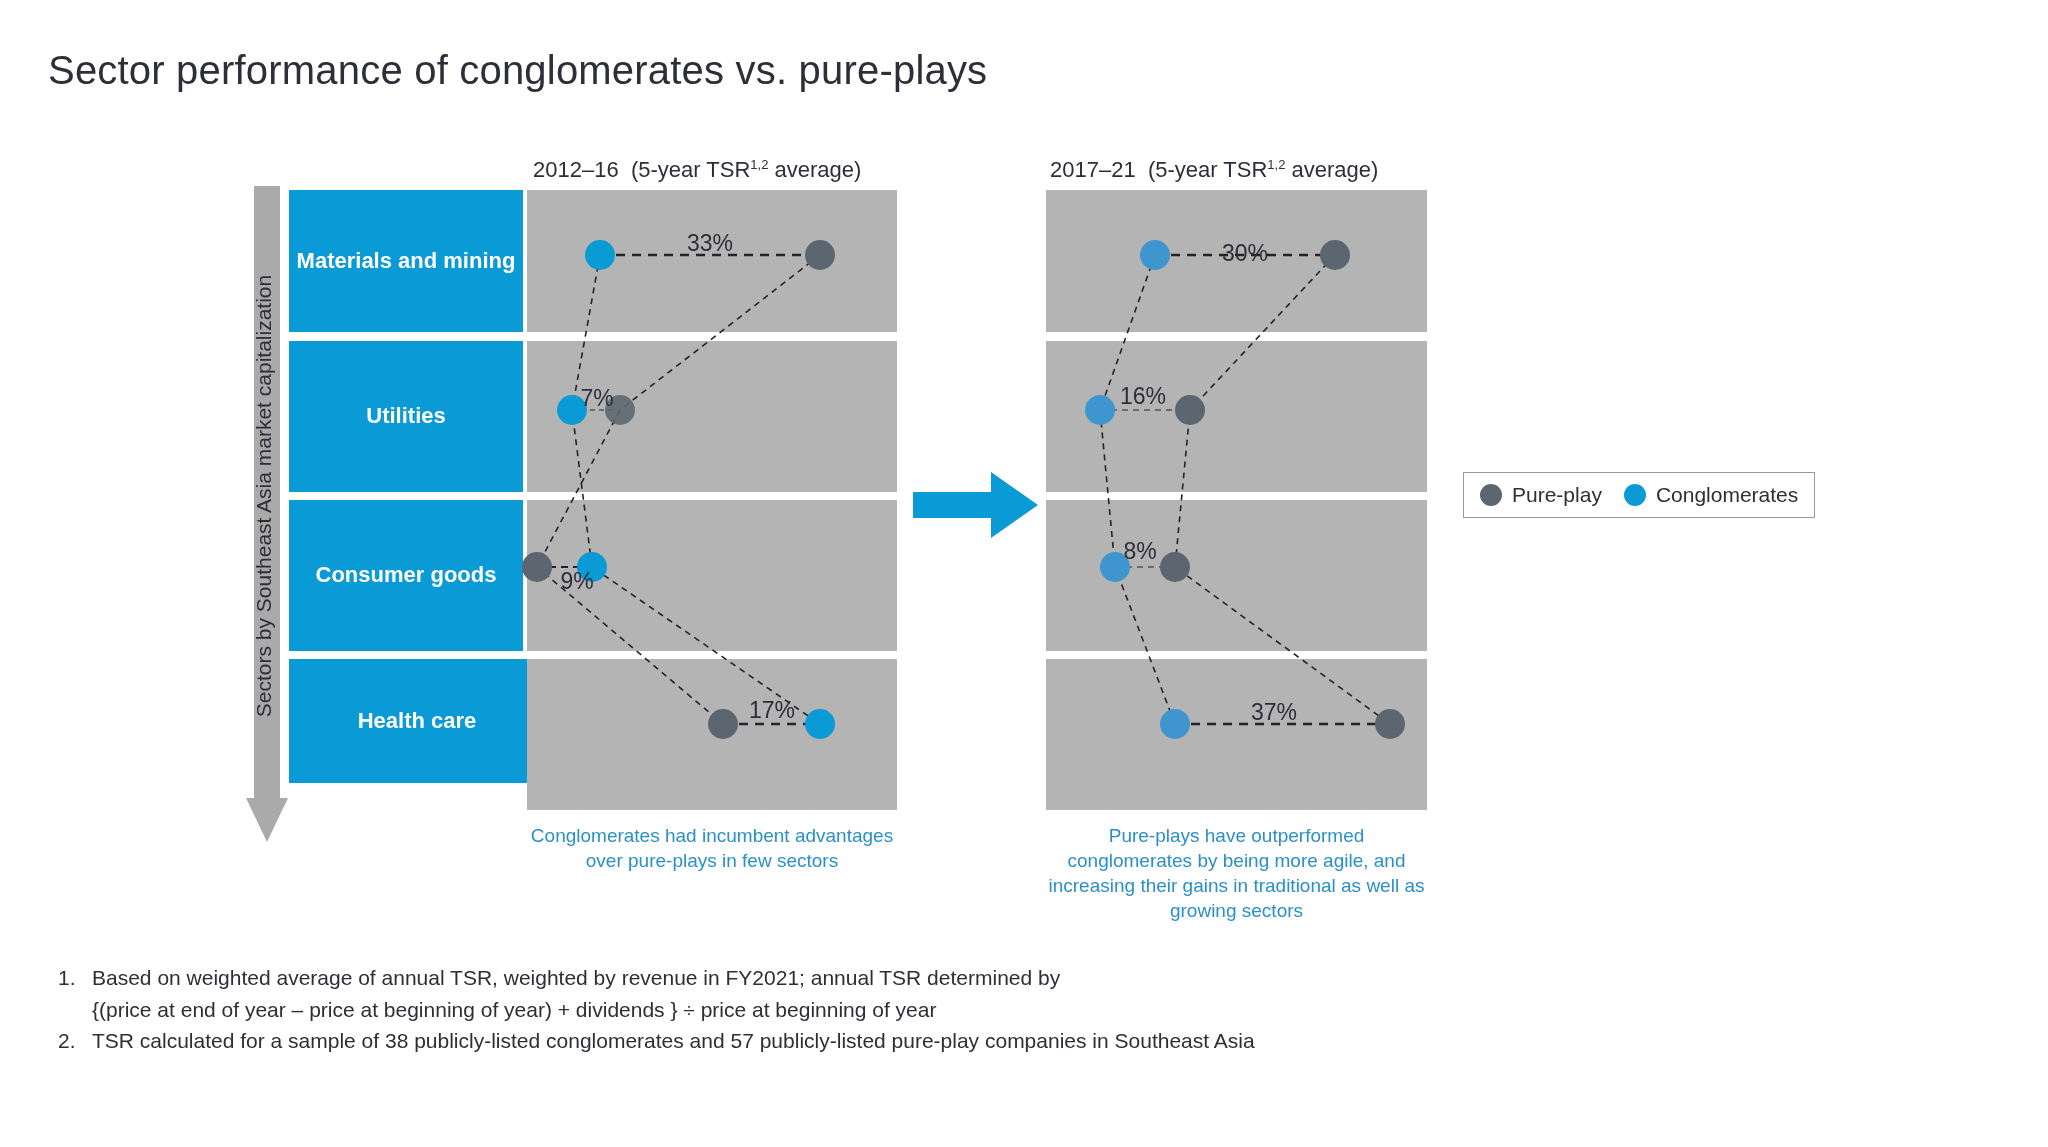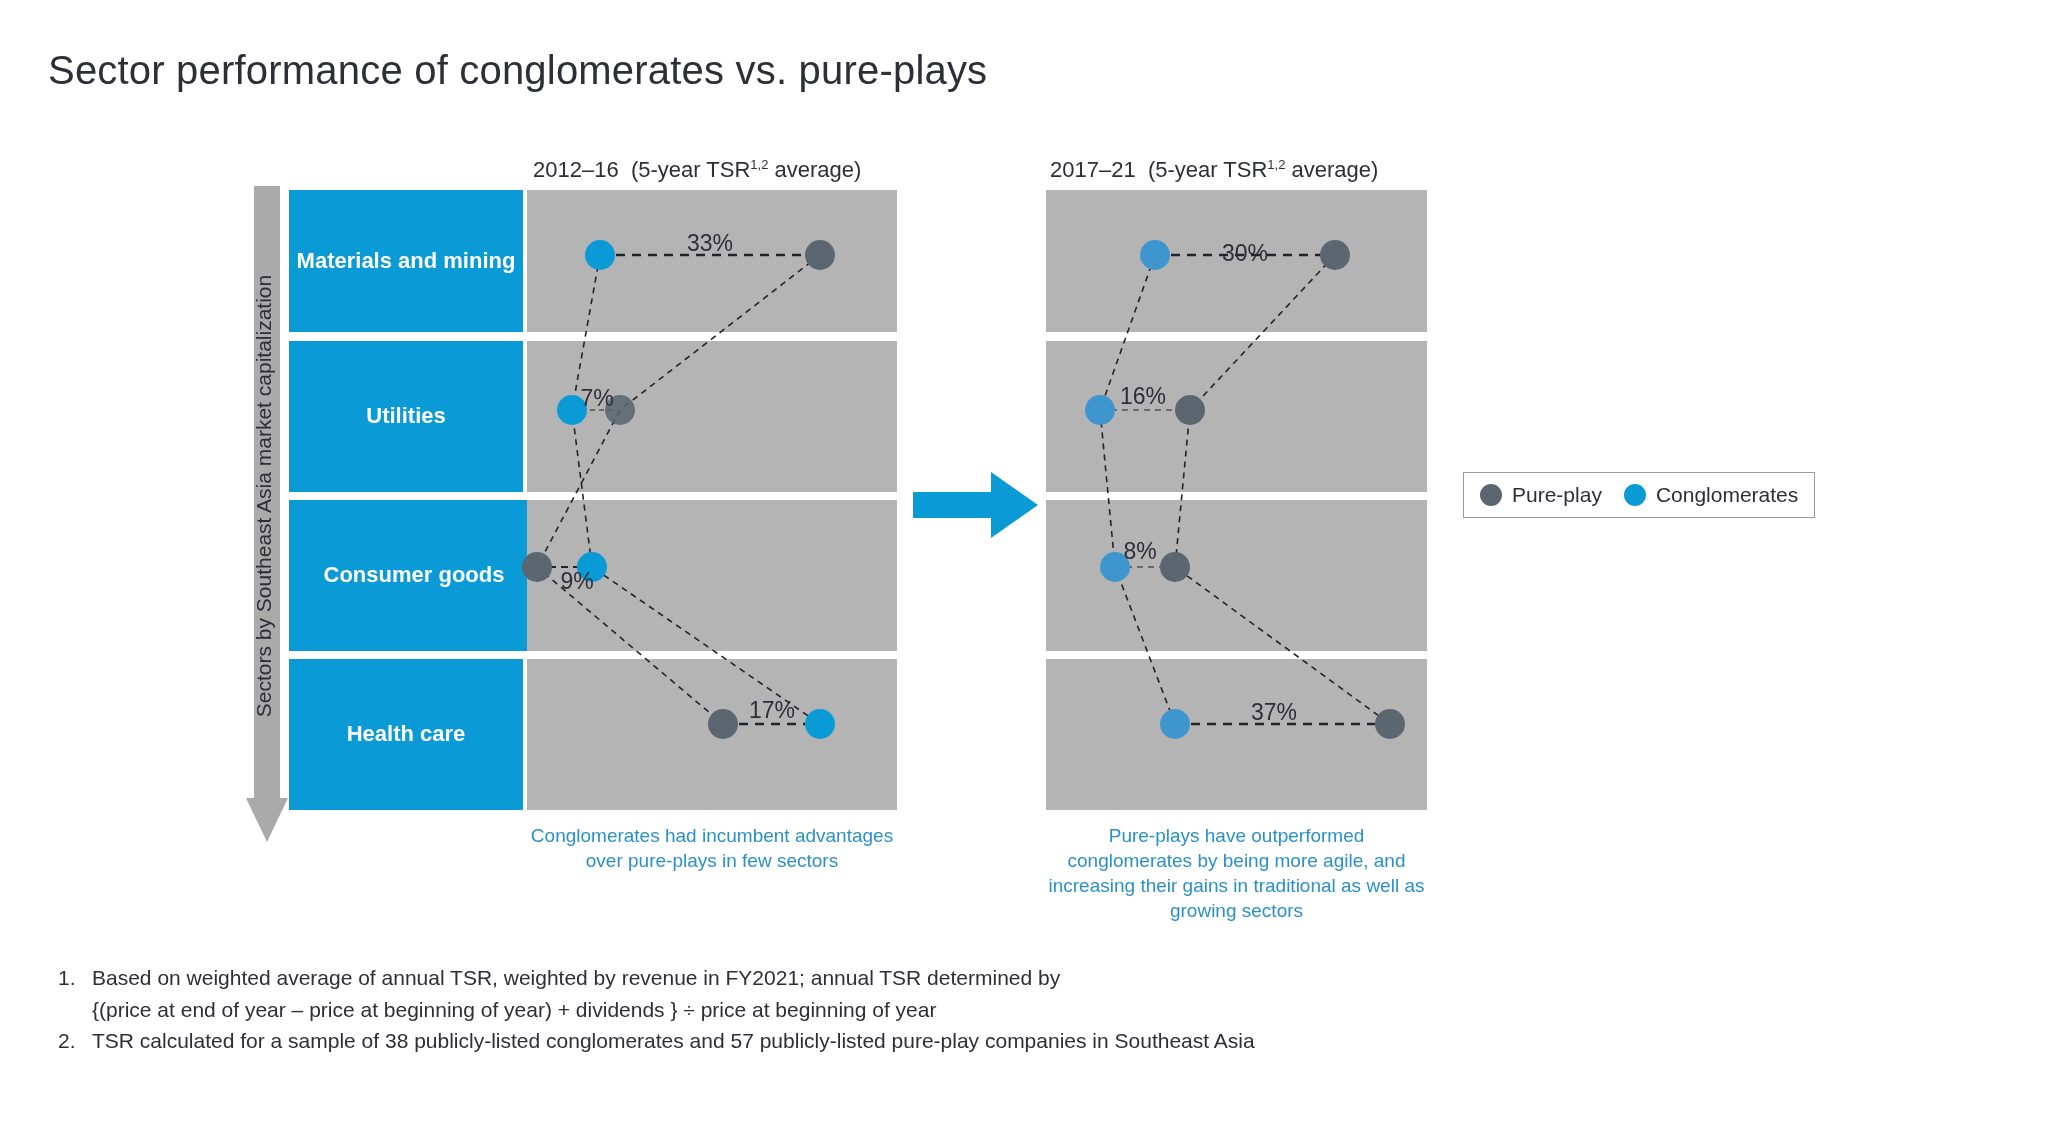--- a/index.html
+++ b/index.html
@@ -79,22 +79,22 @@
 <div id="page-title">Sector performance of conglomerates vs. pure-plays</div>
 
 <div class="axis-wrap">
   <div class="axis-bar"></div>
   <div class="axis-head"></div>
   <div class="axis-label">Sectors by Southeast Asia market capitalization</div>
 </div>
 
 <div class="sector-box" style="top:190px;height:142px;">Materials and mining</div>
 <div class="sector-box" style="top:341px;height:151px;">Utilities</div>
-<div class="sector-box" style="top:500px;height:151px;padding-left:8px;">Consumer goods</div>
-<div class="sector-box" style="top:659px;height:151px;">Health care</div>
+<div class="sector-box" style="top:500px;height:151px;">Consumer goods</div>
+<div class="sector-box" style="top:659px;height:124px;padding-left:11px;">Health care</div>
 
 <div class="chart-head" style="left:533px;top:157px;">
   <span>2012–16</span>
   <span>&nbsp;</span><span>(5-year TSR</span><sup>1,2</sup><span> average)</span>
 </div>
 <div class="chart-head" style="left:1050px;top:157px;">
   <span>2017–21</span>
   <span>&nbsp;</span><span>(5-year TSR</span><sup>1,2</sup><span> average)</span>
 </div>
 

